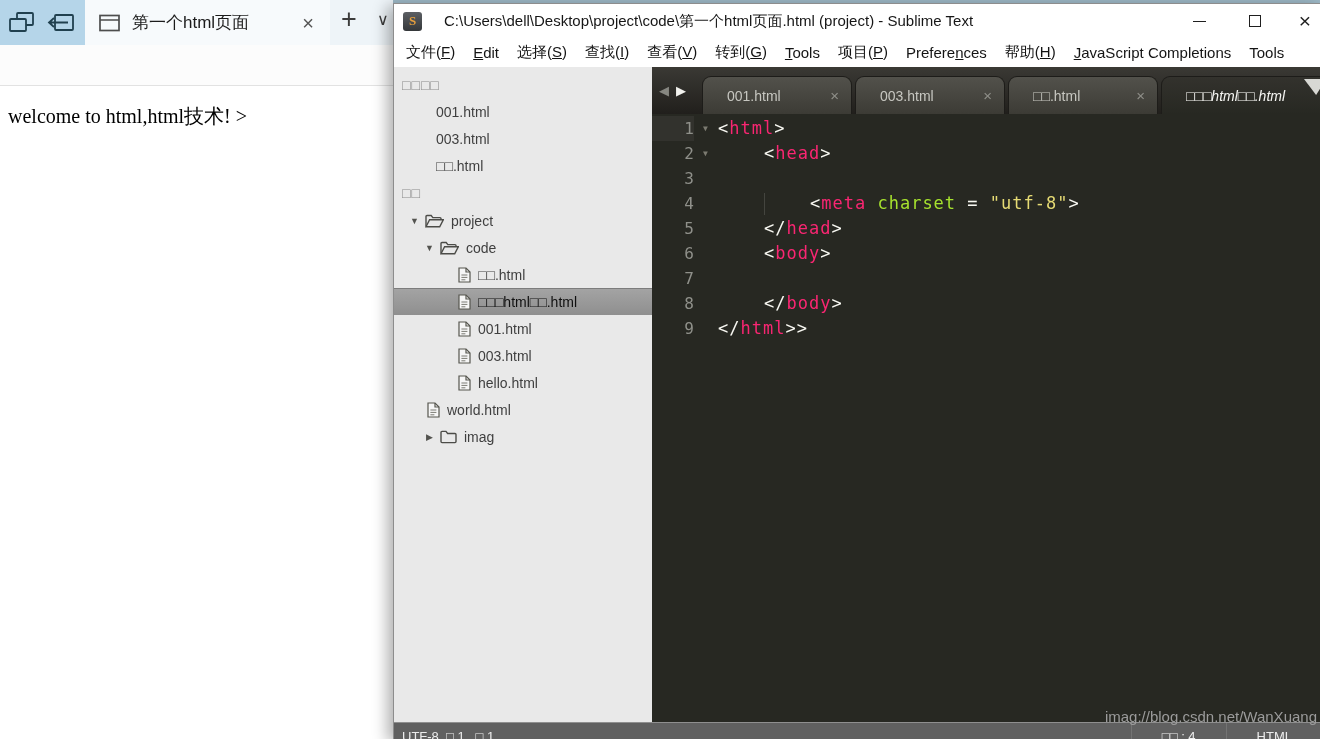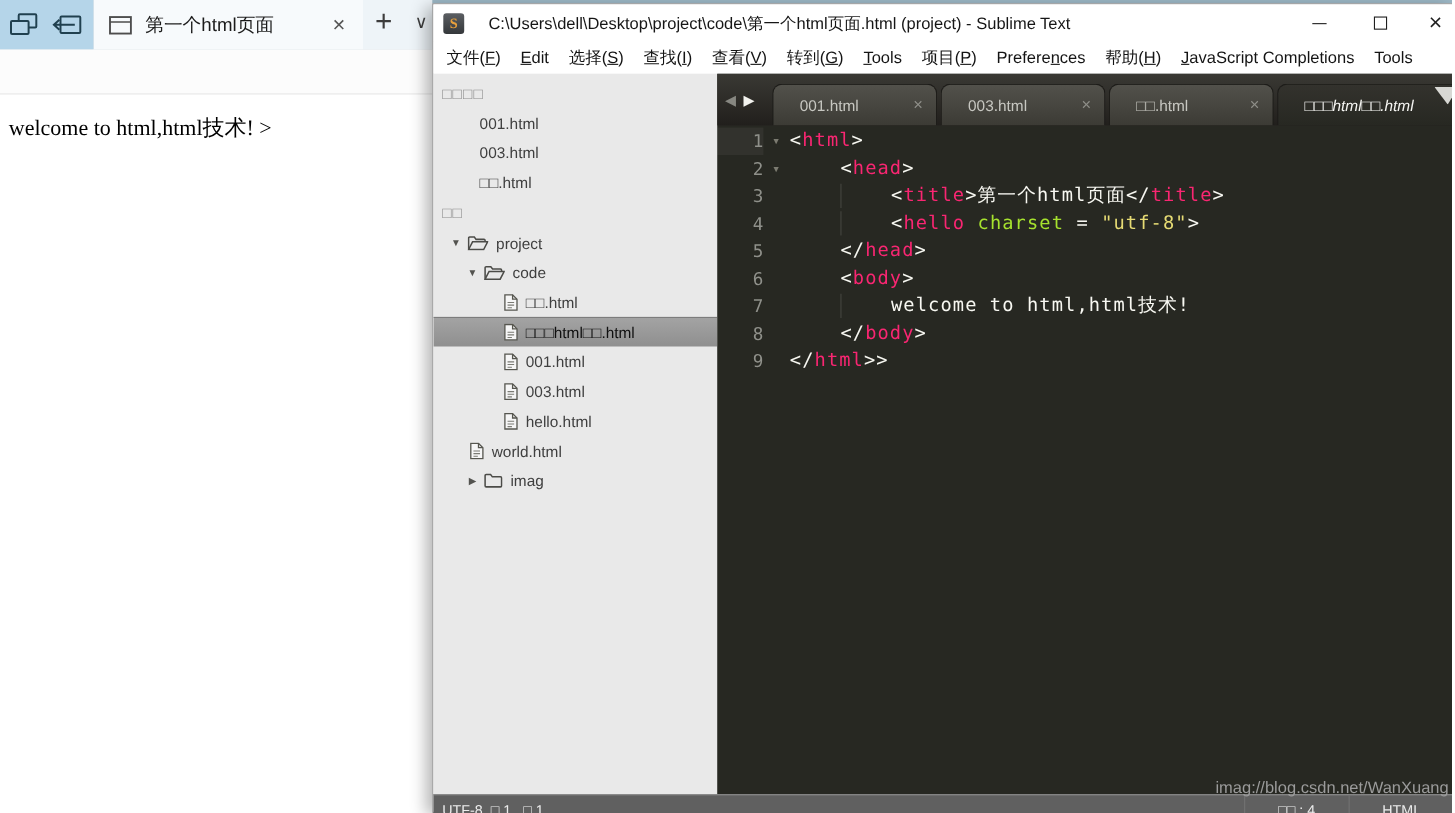--- a/index.html
+++ b/index.html
@@ -337,41 +337,39 @@
               <span class="ctext"><span class="tk-p">&lt;</span><span class="tk-tag">html</span><span class="tk-p">&gt;</span></span>
             </div>
             <div class="cline">
               <span class="gut">2</span>
               <span class="fold">▼</span>
               <span class="ctext"><span class="tk-sp"></span><span class="tk-p">&lt;</span><span class="tk-tag">head</span><span class="tk-p">&gt;</span></span>
             </div>
             <div class="cline">
               <span class="gut">3</span>
               <span class="fold"></span>
-              <span class="ctext"><span class="tk-sp"></span><span class="tk-gd"></span><span class="tk-p">&lt;</span><span class="tk-tag">title</span><span class="tk-p">&gt;</span><span class="tk-tx">第一个html页面</span><span class="tk-p">&lt;/</span><span class="tk-tag">title</span><span class="tk-p">&gt;</span></span>
             </div>
             <div class="cline">
               <span class="gut">4</span>
               <span class="fold"></span>
-              <span class="ctext"><span class="tk-sp"></span><span class="tk-gd"></span><span class="tk-p">&lt;</span><span class="tk-tag">hello</span><span class="tk-at"> charset</span><span class="tk-p"> = </span><span class="tk-st">"utf-8"</span><span class="tk-p">&gt;</span></span>
+              <span class="ctext"><span class="tk-sp"></span><span class="tk-gd"></span><span class="tk-p">&lt;</span><span class="tk-tag">meta</span><span class="tk-at"> charset</span><span class="tk-p"> = </span><span class="tk-st">"utf-8"</span><span class="tk-p">&gt;</span></span>
             </div>
             <div class="cline">
               <span class="gut">5</span>
               <span class="fold"></span>
               <span class="ctext"><span class="tk-sp"></span><span class="tk-p">&lt;/</span><span class="tk-tag">head</span><span class="tk-p">&gt;</span></span>
             </div>
             <div class="cline">
               <span class="gut">6</span>
               <span class="fold"></span>
               <span class="ctext"><span class="tk-sp"></span><span class="tk-p">&lt;</span><span class="tk-tag">body</span><span class="tk-p">&gt;</span></span>
             </div>
             <div class="cline">
               <span class="gut">7</span>
               <span class="fold"></span>
-              <span class="ctext"><span class="tk-sp"></span><span class="tk-gd"></span><span class="tk-tx">welcome to html,html技术!</span></span>
             </div>
             <div class="cline">
               <span class="gut">8</span>
               <span class="fold"></span>
               <span class="ctext"><span class="tk-sp"></span><span class="tk-p">&lt;/</span><span class="tk-tag">body</span><span class="tk-p">&gt;</span></span>
             </div>
             <div class="cline">
               <span class="gut">9</span>
               <span class="fold"></span>
               <span class="ctext"><span class="tk-p">&lt;/</span><span class="tk-tag">html</span><span class="tk-p">&gt;&gt;</span></span>

